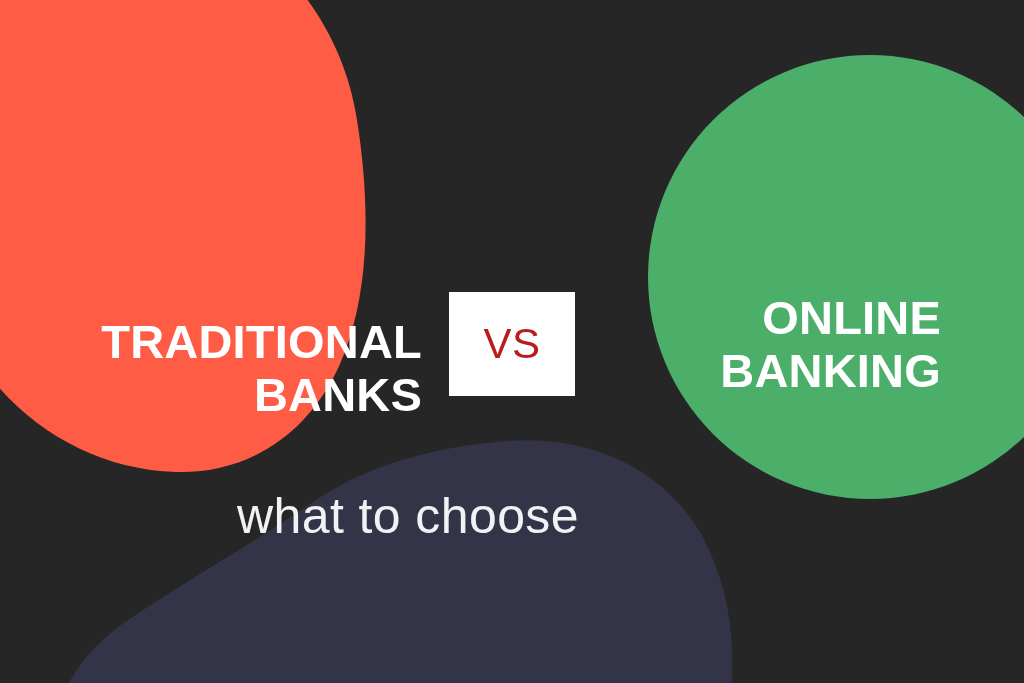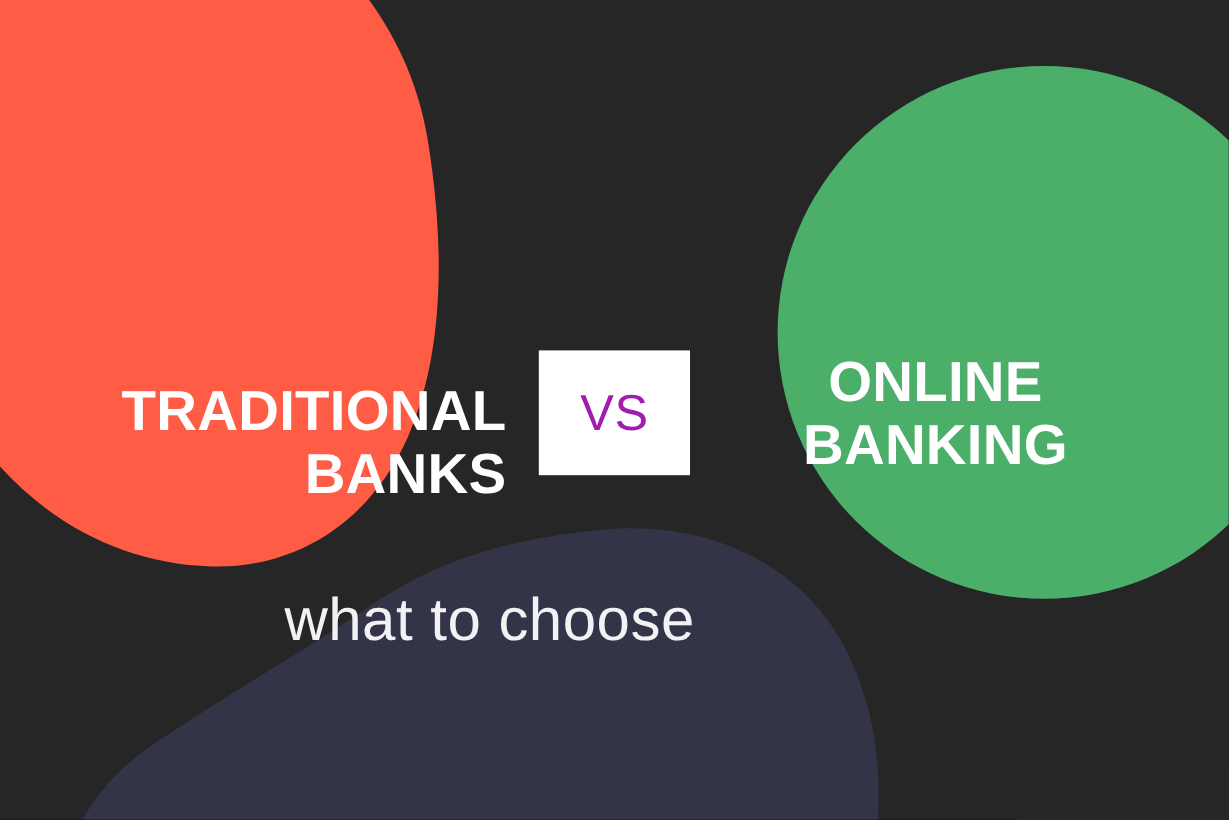--- a/index.html
+++ b/index.html
@@ -52,40 +52,40 @@
     white-space: pre-line;
   }
   .side-title.left {
     text-align: right;
     width: 366px;
     padding-right: 27px;
     box-sizing: border-box;
     margin-top: 48px;
   }
   .side-title.right {
-    text-align: center;
+    text-align: right;
     width: 366px;
     padding-left: 43px;
     box-sizing: border-box;
   }
   .vs-badge {
     width: 126px;
     height: 104px;
     background: #ffffff;
     display: flex;
     align-items: center;
     justify-content: center;
     flex: 0 0 auto;
   }
   .vs-badge-label {
     font-family: "Liberation Sans", sans-serif;
     font-weight: normal;
     font-size: 42px;
     letter-spacing: 0.5px;
-    color: #a21caf;
+    color: #b91c1c;
     line-height: 1;
   }
 
   
   .subtitle {
     position: absolute;
     left: 0;
     top: 487px;
     width: 816px;
     text-align: center;

